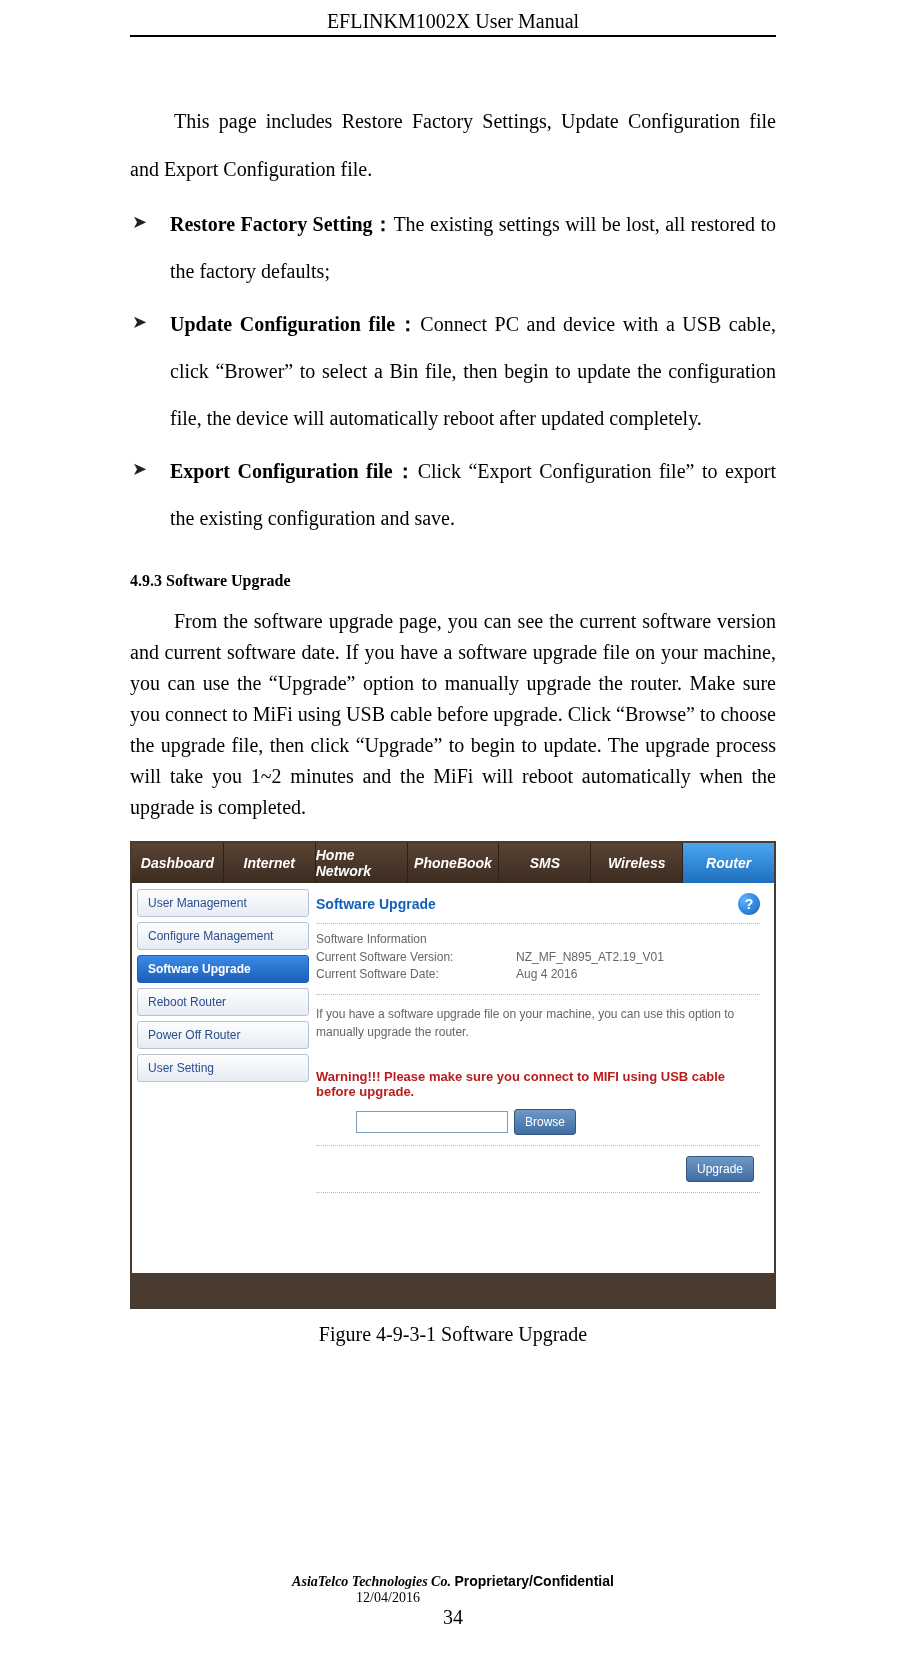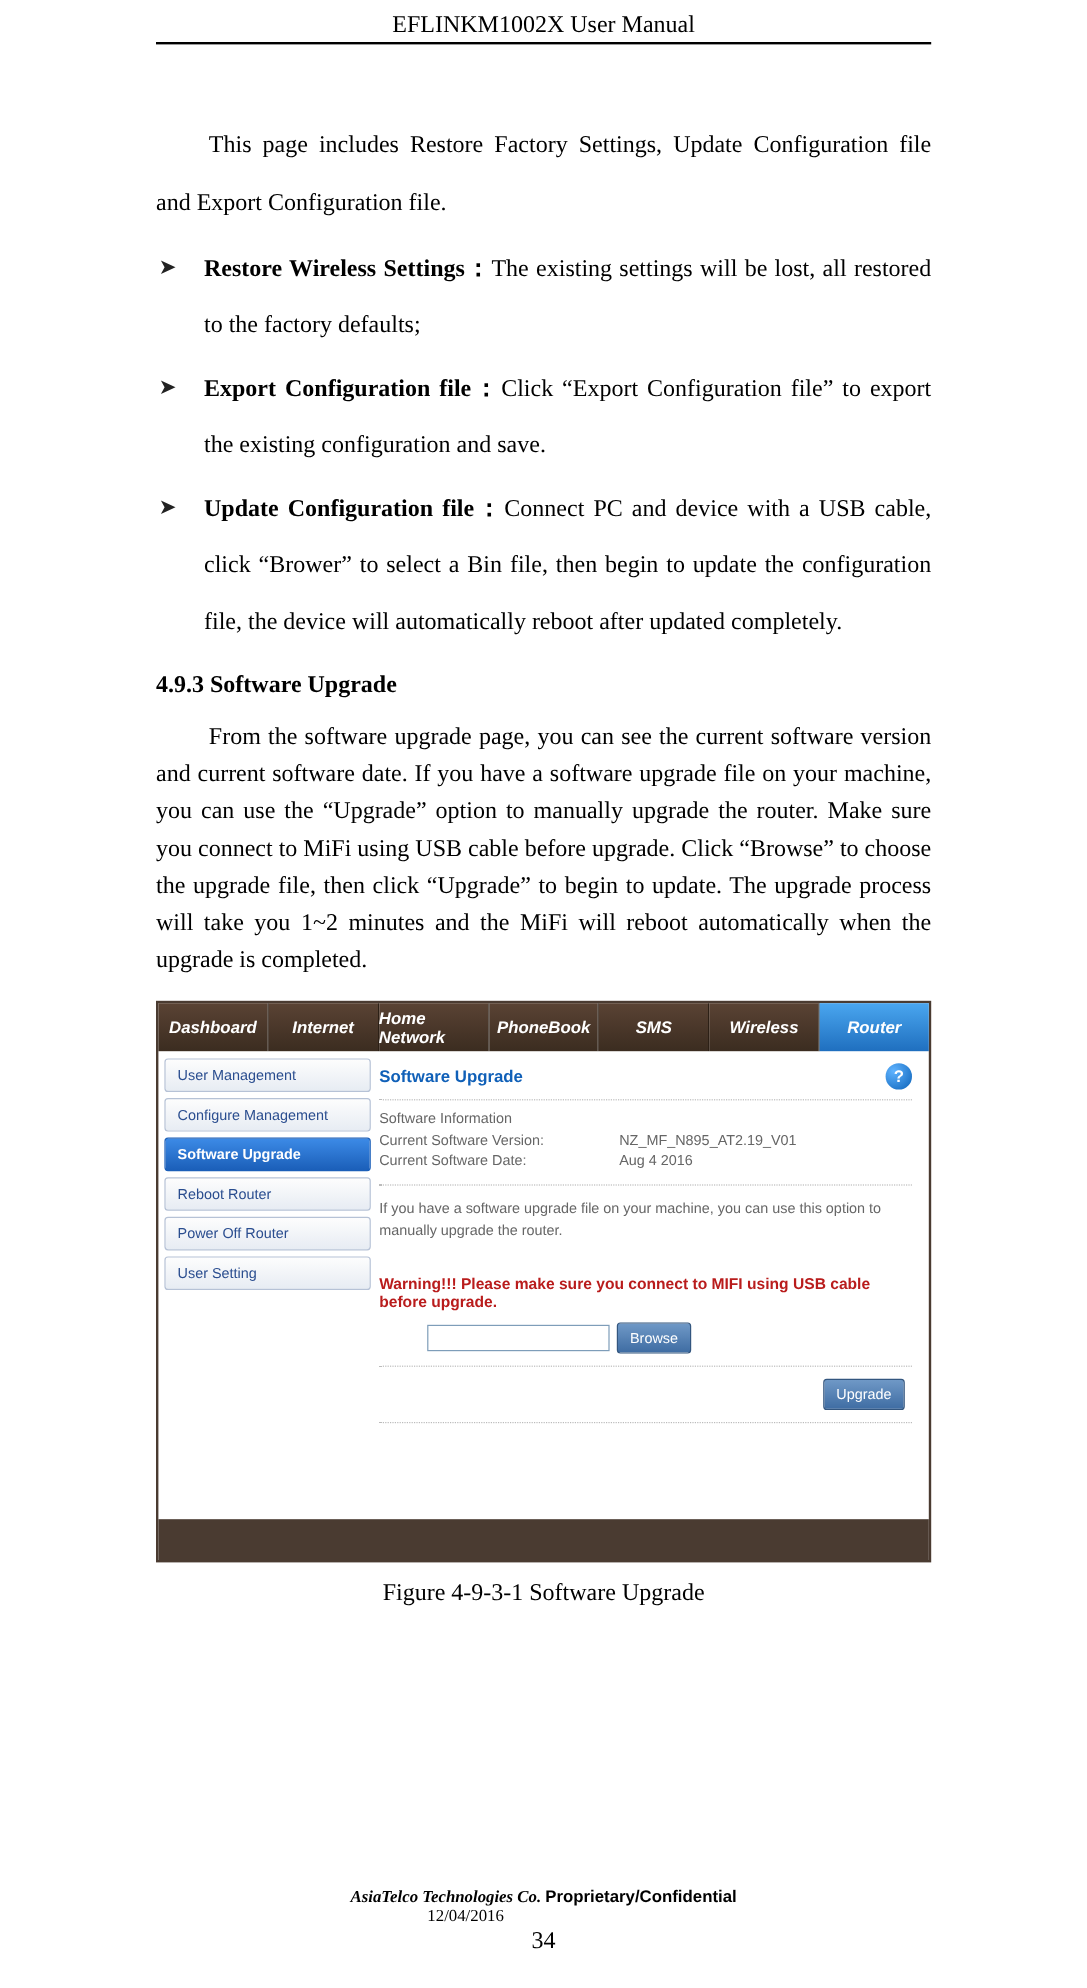--- a/index.html
+++ b/index.html
@@ -3,21 +3,21 @@
 <meta charset="utf-8">
 <style>
   body { margin:0; font-family:"Times New Roman",serif; color:#000; background:#fff; }
   .page { width:730px; min-height:1657px; margin:0 auto; position:relative; padding:10px 42px 0; box-sizing:border-box; }
   .hdr { text-align:center; font-size:20px; padding-bottom:2px; border-bottom:2px solid #000; margin-bottom:30px; }
   .intro { font-size:20px; line-height:2.4; text-align:justify; text-justify:inter-word; margin:60px 0 8px; text-indent:2.2em;}
   .bullets { margin:0; padding:0; list-style:none; }
   .bullets li { position:relative; padding-left:40px; font-size:20px; line-height:2.35; text-align:justify; margin-bottom:6px; }
   .bullets li::before { content:"\27A4"; position:absolute; left:2px; top:0; font-size:18px; color:#222; }
   .bi-title { font-weight:bold; }
-  h3.section { font-family:"Times New Roman",serif; font-weight:bold; font-size:20px; margin:18px 0 16px; }
+  h3.section { font-family:"Times New Roman",serif; font-weight:bold; font-size:16px; margin:30px 0 16px; }
   .para { font-size:20px; line-height:1.55; text-align:justify; text-indent:2.2em; margin:0 0 18px; }
   .figure-cap { text-align:center; font-size:20px; margin:14px 0 0; }
   
   .shot { border:2px solid #4a3b31; background:#fff; font-family:Arial,Helvetica,sans-serif; margin-top:14px; }
   .navbar { display:flex; height:40px;font-style:italic; }
   .nav-item { flex:1; display:flex; align-items:center; justify-content:center; color:#fff; font-weight:bold; font-size:14px; background:linear-gradient(#5a4334,#3b2c20); border-right:1px solid #2c2016; }
   .nav-item.active { background:linear-gradient(#4aa6ef,#1f6fbf); border-right:none; }
   .body { display:flex; min-height:390px; }
   .side { width:172px; padding:6px 5px; }
   .side-item { height:26px; line-height:26px; padding:0 10px; font-size:12px; color:#2a4d8f; background:linear-gradient(#fdfdfd,#e7ecf3); border:1px solid #b6c2d6; border-radius:3px; margin-bottom:5px; cursor:pointer; }
@@ -46,27 +46,27 @@
 <body>
 <div class="page">
   <div class="hdr">
     <span>EFLINKM1002X User Manual</span>
   </div>
 
   <p class="intro">This page includes Restore Factory Settings, Update Configuration file and Export Configuration file.</p>
 
   <ul class="bullets">
     <li>
-      <span class="bi-title">Restore Wireless Settings：</span><span>The existing settings will be lost, all restored to the factory defaults;</span>
+      <span class="bi-title">Restore Factory Setting：</span><span>The existing settings will be lost, all restored to the factory defaults;</span>
+    </li>
+    <li>
+      <span class="bi-title">Update Configuration file：</span><span>Connect PC and device with a USB cable, click “Brower” to select a Bin file, then begin to update the configuration file, the device will automatically reboot after updated completely.</span>
     </li>
     <li>
       <span class="bi-title">Export Configuration file：</span><span>Click “Export Configuration file” to export the existing configuration and save.</span>
-    </li>
-    <li>
-      <span class="bi-title">Update Configuration file：</span><span>Connect PC and device with a USB cable, click “Brower” to select a Bin file, then begin to update the configuration file, the device will automatically reboot after updated completely.</span>
     </li>
   </ul>
 
   <h3 class="section">4.9.3 Software Upgrade</h3>
 
   <p class="para">From the software upgrade page, you can see the current software version and current software date. If you have a software upgrade file on your machine, you can use the “Upgrade” option to manually upgrade the router. Make sure you connect to MiFi using USB cable before upgrade. Click “Browse” to choose the upgrade file, then click “Upgrade” to begin to update. The upgrade process will take you 1~2 minutes and the MiFi will reboot automatically when the upgrade is completed.</p>
 
   <div class="shot">
     <div class="navbar">
       <div class="nav-item">Dashboard</div>

